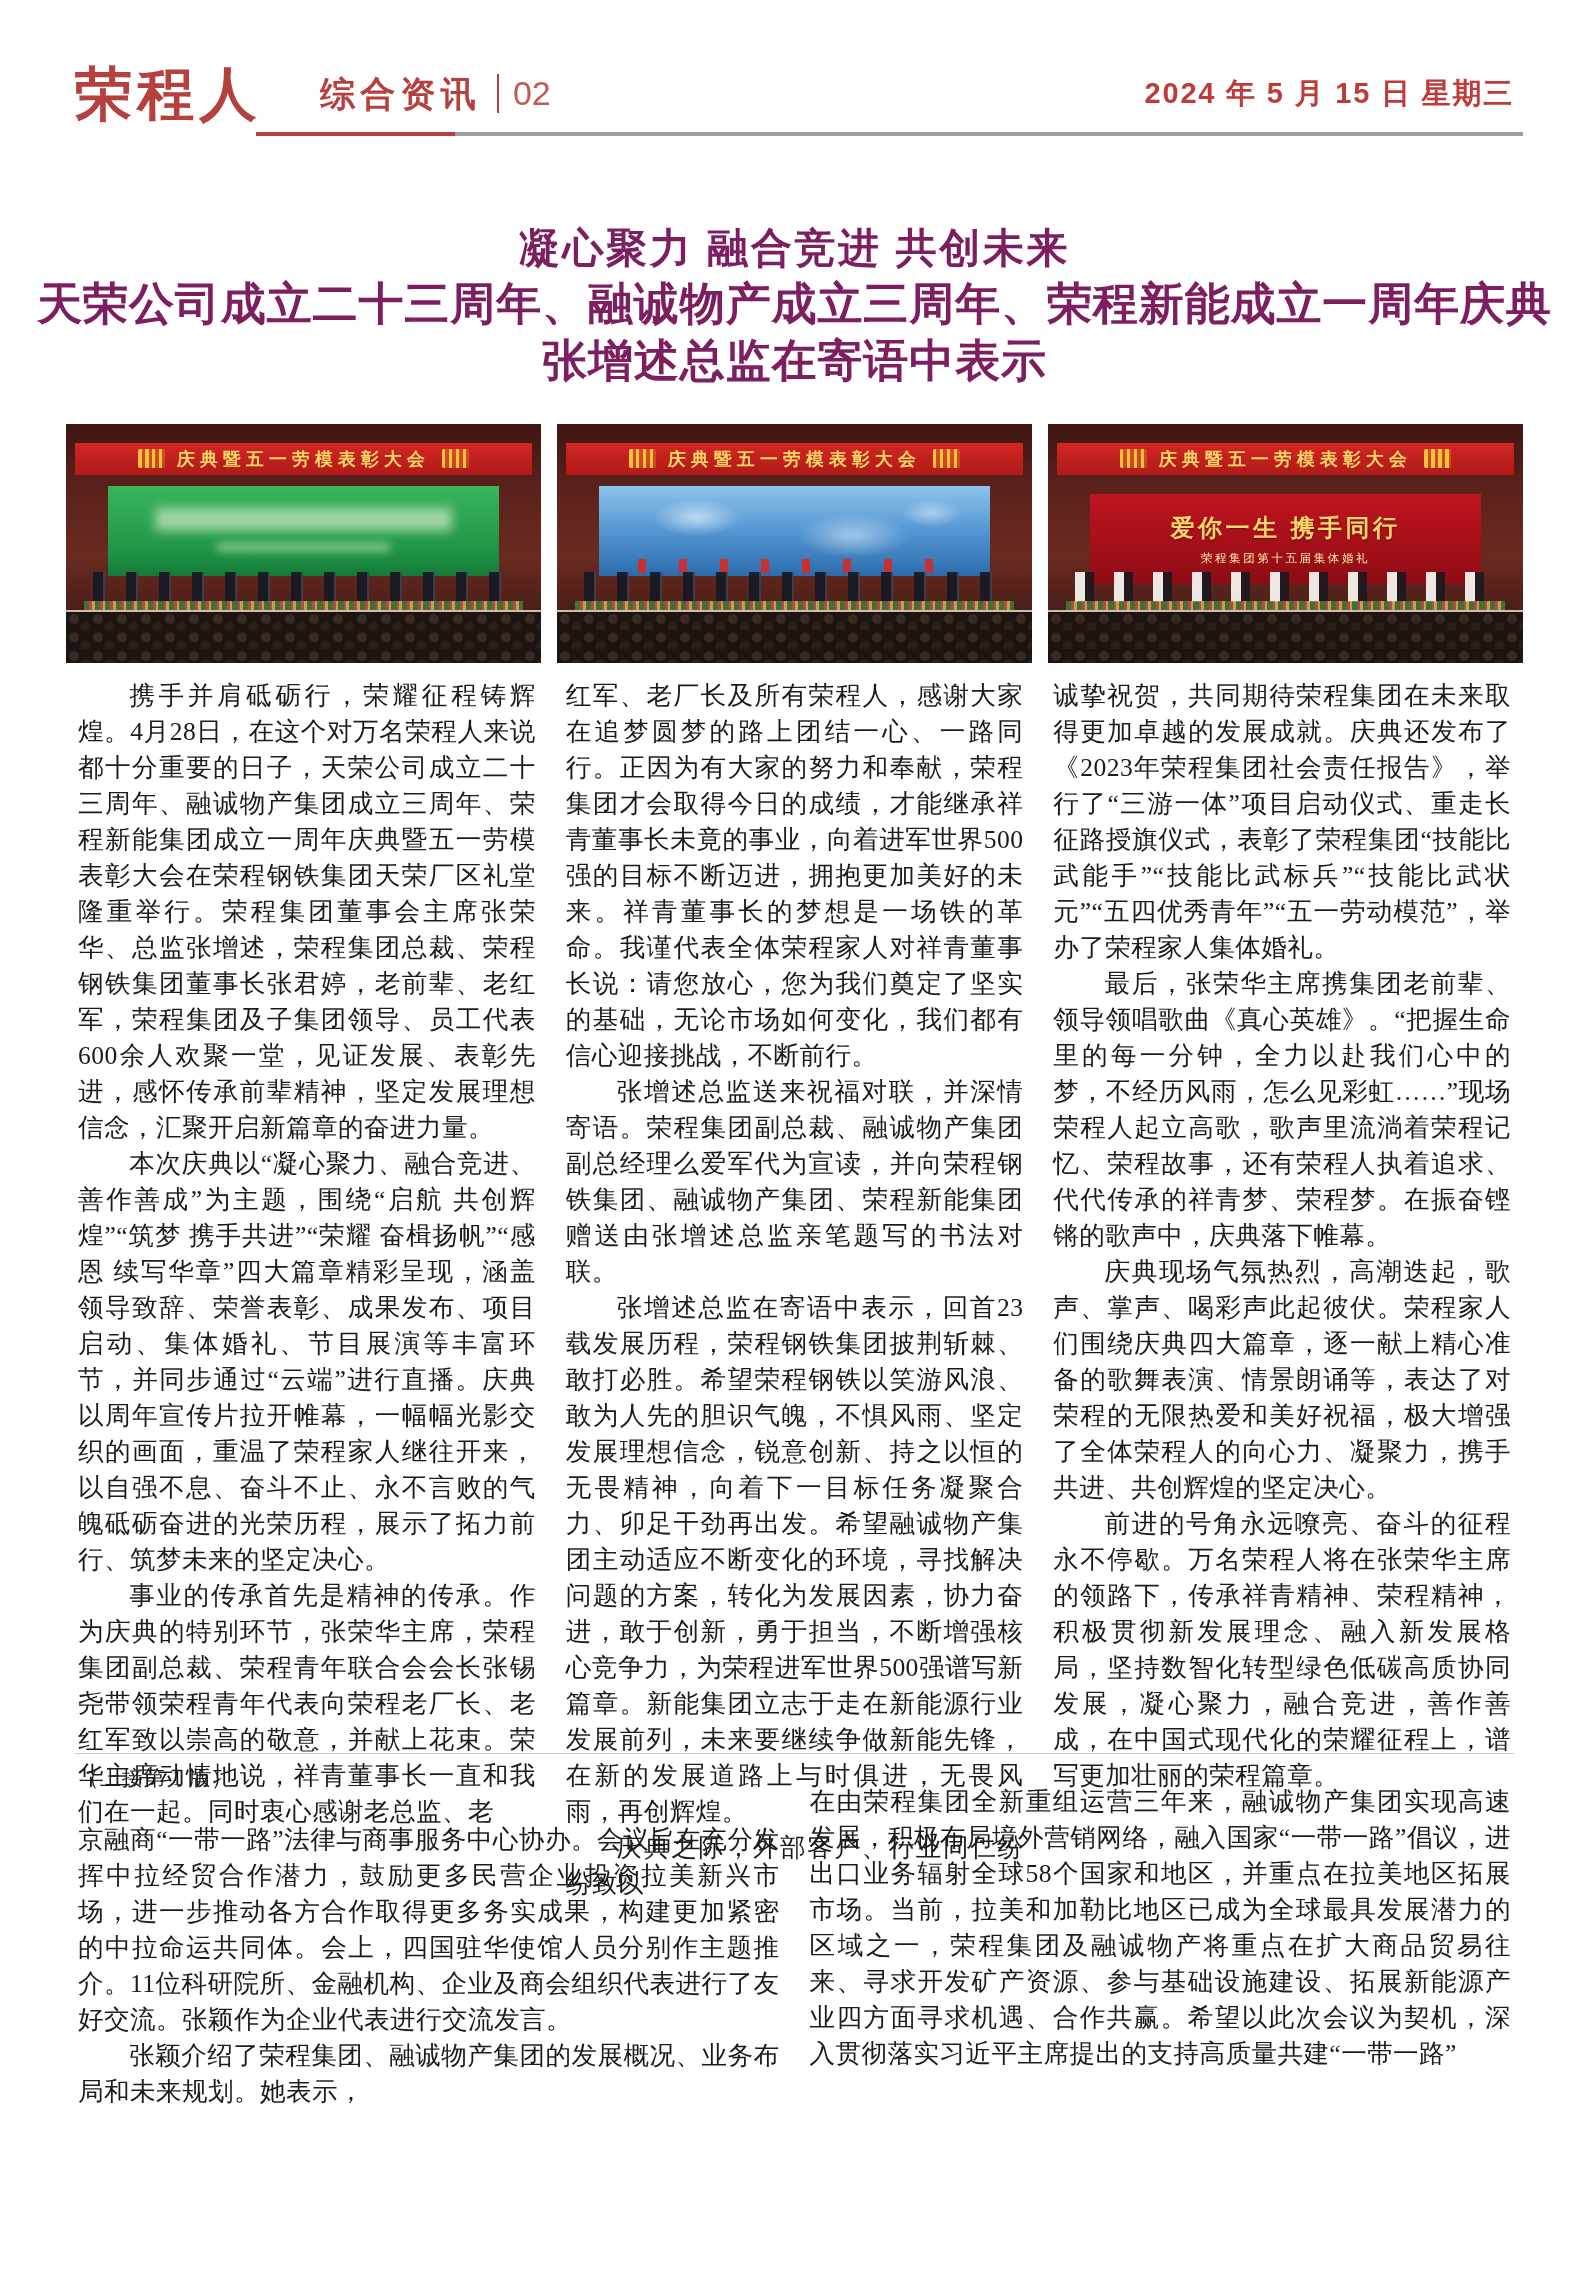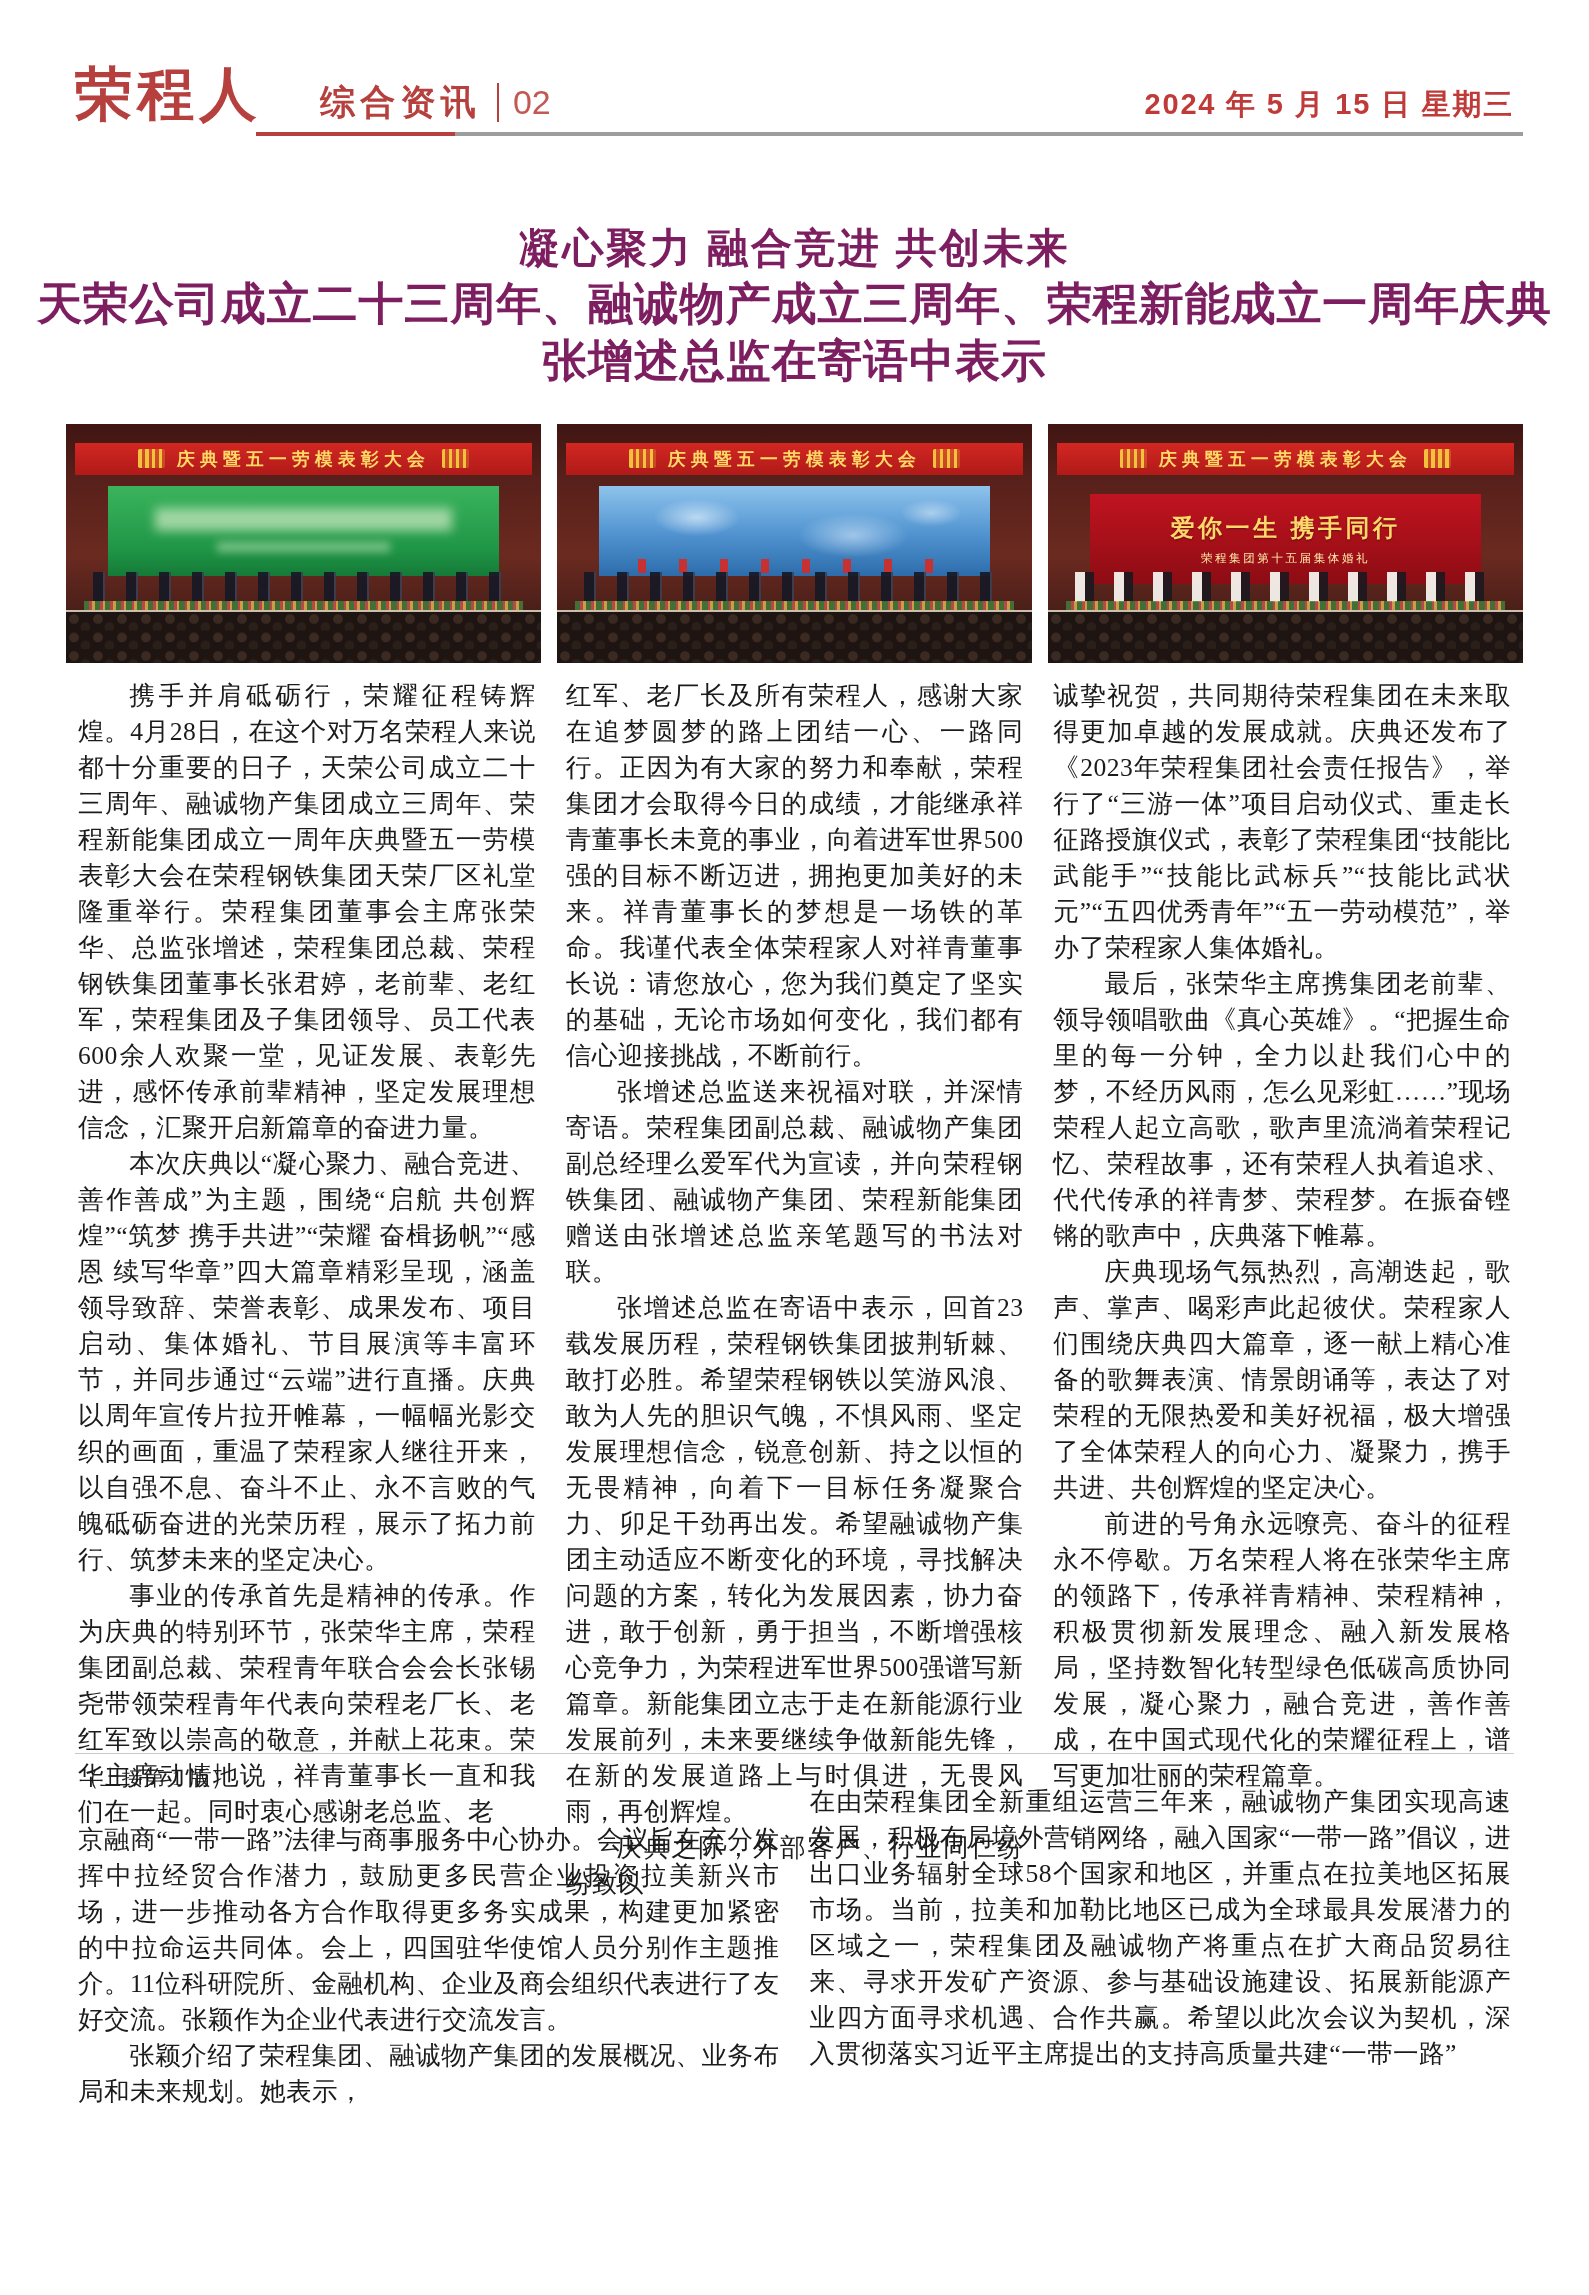--- a/index.html
+++ b/index.html
@@ -1,21 +1,21 @@
 <!DOCTYPE html>
 <html style="font-size:14px"><head>
 <meta charset="utf-8">
 <style>
   html,body{margin:0;padding:0;background:#e8e8e8;}
   .page{
     position:relative;width:1589px;height:2295px;margin:0 auto;background:#ffffff;
     font-family:"Liberation Serif","DejaVu Serif",serif;color:#1b1b1b;overflow:hidden;
   }
   
-  .masthead{position:absolute;top:65px;left:75px;right:75px;display:flex;align-items:flex-end;}
+  .masthead{position:absolute;top:65px;left:75px;right:75px;display:flex;align-items:center;}
   .logo{
     font-family:"DejaVu Serif","Liberation Serif",serif;
     font-size:57px;line-height:57px;font-weight:700;color:#b5403e;
     letter-spacing:5.3px;transform:scaleY(1.02);
   }
   .section-name{
     font-family:"Liberation Sans","DejaVu Sans",sans-serif;
     font-size:35px;line-height:41px;font-weight:700;color:#b5403e;
     letter-spacing:5.3px;margin-left:58px;
   }

